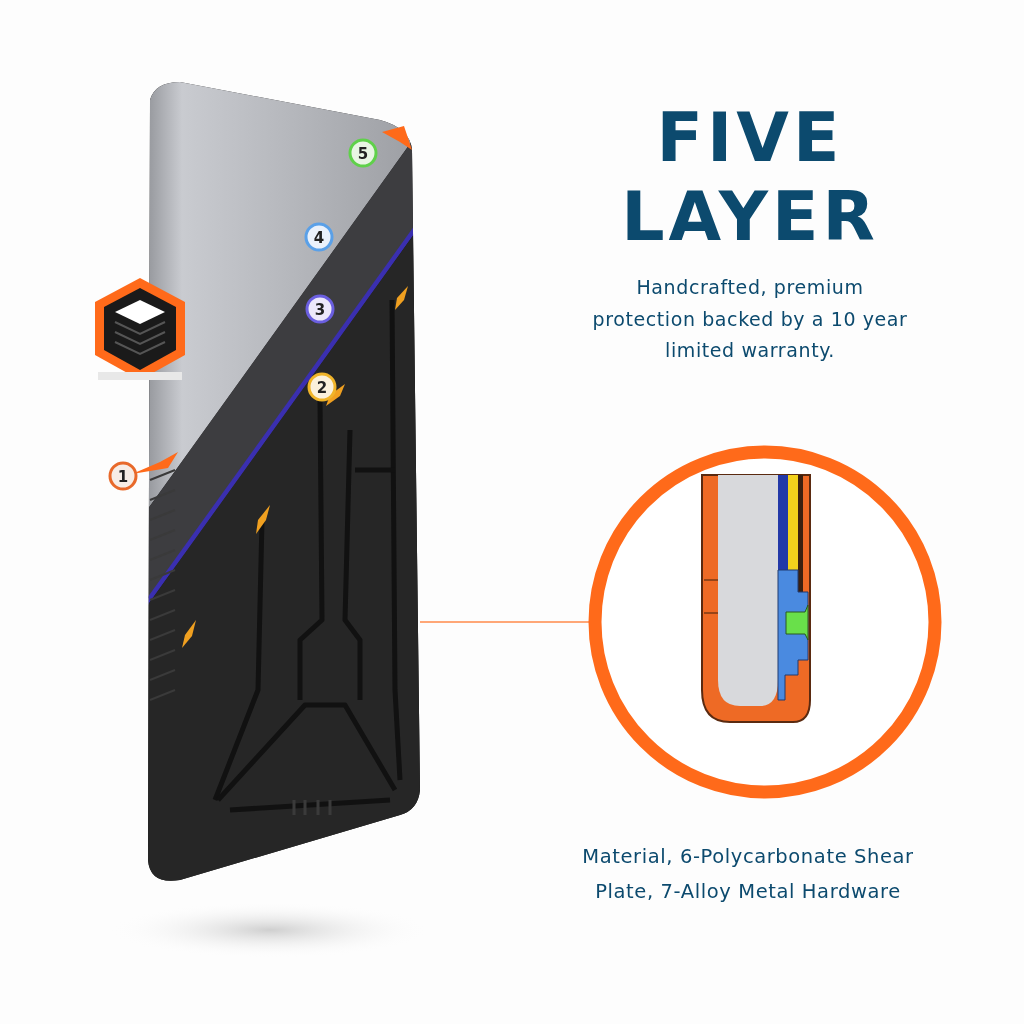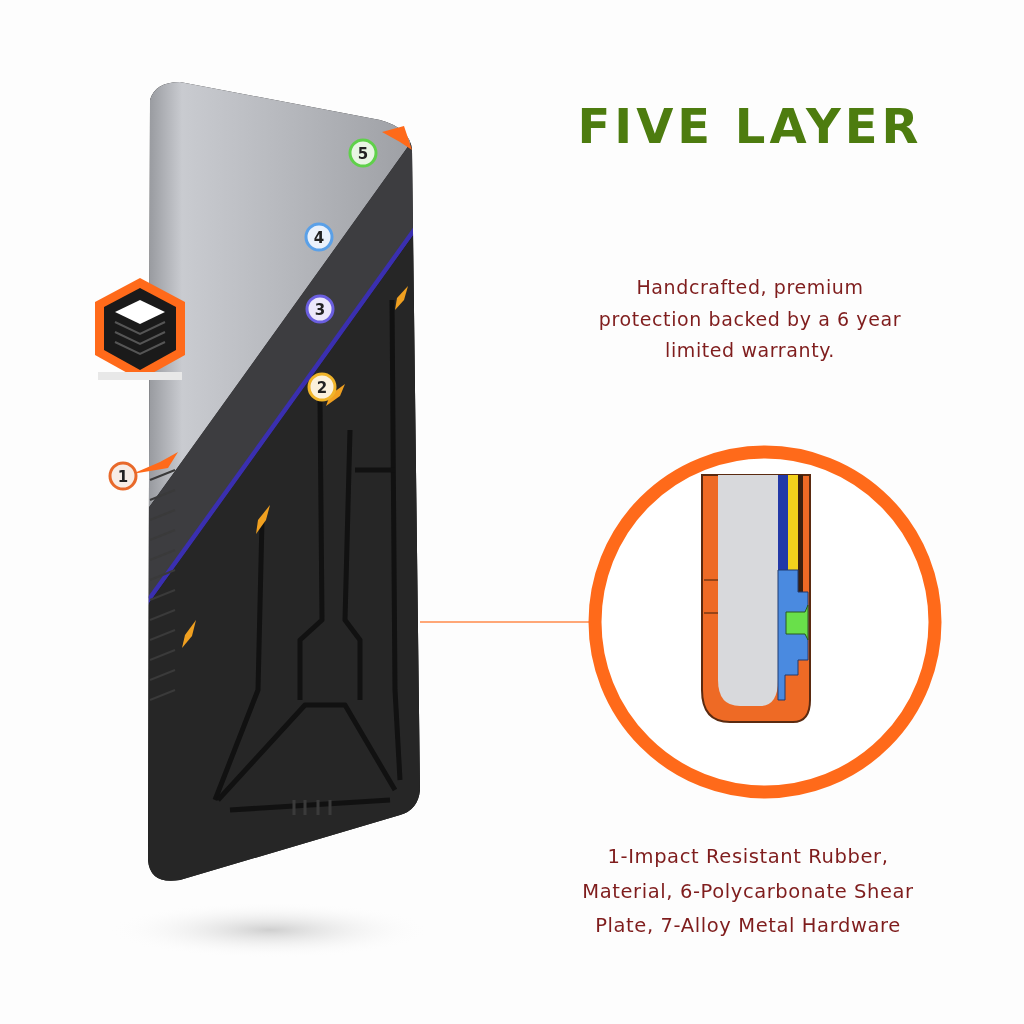--- a/index.html
+++ b/index.html
@@ -6,29 +6,29 @@
   body {
     width:1024px; height:1024px; overflow:hidden; position:relative;
     background:#fdfdfd;
     font-family: "DejaVu Sans", sans-serif;
   }
   .scene { position:absolute; left:0; top:0; width:1024px; height:1024px; }
 
   .title {
     position:absolute; left:520px; top:98px; width:460px; text-align:center;
     font-family:"DejaVu Sans", sans-serif; font-weight:bold;
-    font-size:48px; letter-spacing:4px; color:#4d7c0f;
+    font-size:68px; letter-spacing:4px; color:#0c4a6e;
   }
   .subtitle {
     position:absolute; left:520px; top:185px; width:460px; text-align:center;
     font-family:"DejaVu Sans", sans-serif;
     font-size:30px; letter-spacing:3px; color:#222;
   }
   .description, .layers-list {
-    position:absolute; width:460px; text-align:center; color:#7f1d1d;
+    position:absolute; width:460px; text-align:center; color:#0c4a6e;
     font-family:"DejaVu Sans", sans-serif; font-size:19px; line-height:31.5px;
     letter-spacing:0.6px;
   }
   .description { left:520px; top:272px; }
   .layers-list { left:518px; top:840px; font-size:19.5px; line-height:34.5px; }
   .line { display:block; }
 </style>
 </head>
 <body>
 
@@ -161,22 +161,21 @@
       <path d="M786 612 L805 612 L808 605 L808 640 L805 634 L786 634 Z" fill="#69e04a" stroke="#2a5a20" stroke-width="1"></path>
       <line x1="704" y1="580" x2="718" y2="580" stroke="#7a3a15" stroke-width="1.5"></line>
       <line x1="704" y1="613" x2="718" y2="613" stroke="#7a3a15" stroke-width="1.5"></line>
     </g>
   </svg>
 
   <div class="title">FIVE LAYER</div>
 
   <div class="description">
     <span class="line">Handcrafted, premium</span>
-    <span class="line">protection backed by a 6 year</span>
+    <span class="line">protection backed by a 10 year</span>
     <span class="line">limited warranty.</span>
   </div>
 
   <div class="layers-list">
-    <span class="line">1-Impact Resistant Rubber,</span>
     <span class="line">Material, 6-Polycarbonate Shear</span>
     <span class="line">Plate, 7-Alloy Metal Hardware</span>
   </div>
 </div>
 
 </body></html>

